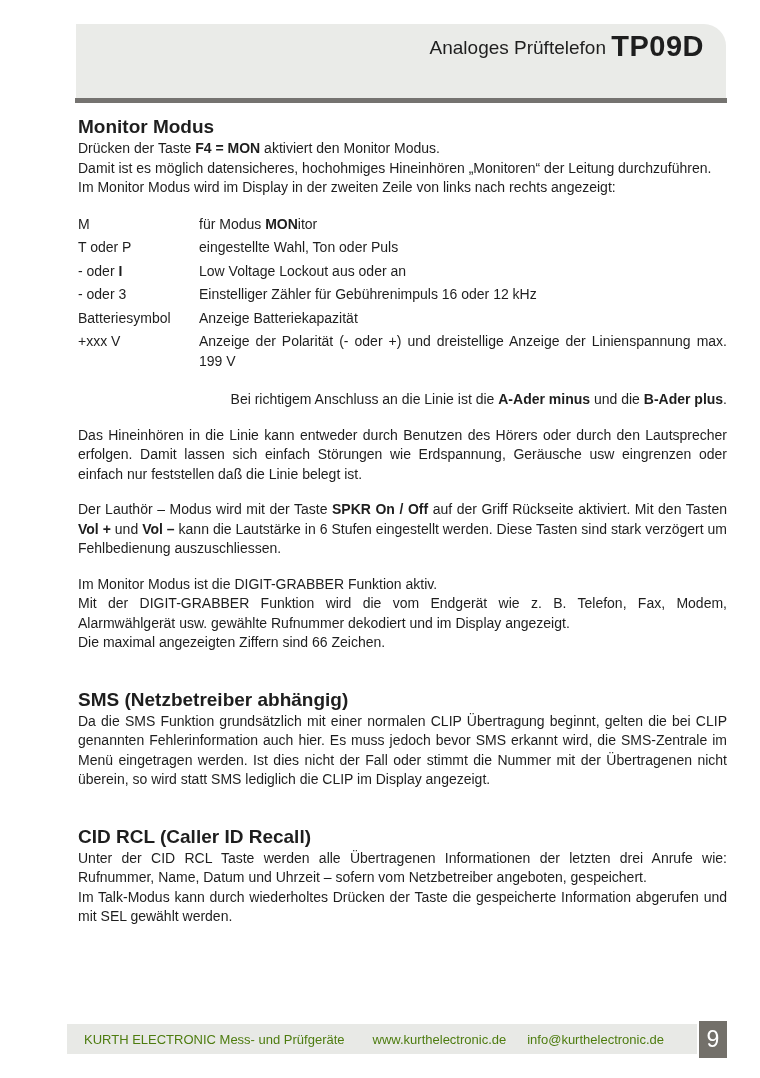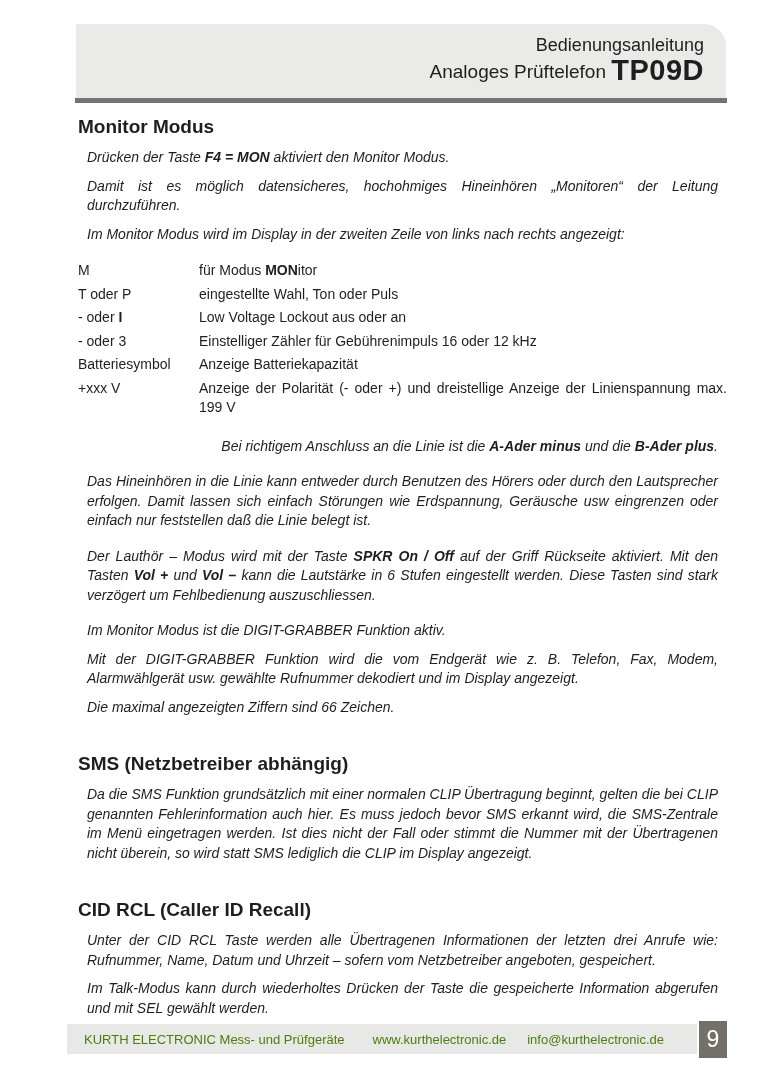--- a/index.html
+++ b/index.html
@@ -14,21 +14,21 @@
        text-align:right;box-sizing:border-box;padding:9px 22px 0 0;}
   .hdr-line1{font-size:18px;line-height:24px;}
   .hdr-line2{font-size:19px;line-height:24px;margin-top:1px;}
   .model{font-weight:bold;font-size:29px;letter-spacing:0.5px;vertical-align:-2px;}
   .rule{position:absolute;left:75px;top:98px;width:652px;height:5px;background:#757370;}
 
   
   .content{position:absolute;left:78px;top:114px;width:649px;
            font-size:14px;line-height:19.5px;}
   h1{font-size:19px;line-height:25px;margin:0;font-weight:bold;}
-  p{margin:9px;font-style:italic;}
+  p{margin:0;}
   .b{font-weight:bold;}
   .just{text-align:justify;}
   .mt-md{margin-top:16px;}
   .mt-lg{margin-top:19px;text-align:right;}
   .mt-xl{margin-top:34px;}
   .dl{display:grid;grid-template-columns:121px 1fr;row-gap:4px;margin-top:17px;}
   .dt,.dd{line-height:19.5px;}
 
   
   .fbar{position:absolute;left:67px;top:1024px;width:630px;height:30px;
@@ -39,21 +39,20 @@
   .pnum{position:absolute;left:699px;top:1021px;width:28px;height:37px;
         background:#73706a;color:#ffffff;font-size:23px;
         display:flex;align-items:center;justify-content:center;}
 </style>
 </head>
 <body>
 
 <div class="page">
 
   <header class="hdr">
-    <div class="hdr-line1">Bedienungsanleitung</div>
     <div class="hdr-line2">
       <span>Analoges Prüftelefon</span>
       <span class="model">TP09D</span>
     </div>
   </header>
   <div class="rule"></div>
 
   <main class="content">
 
     <section>

